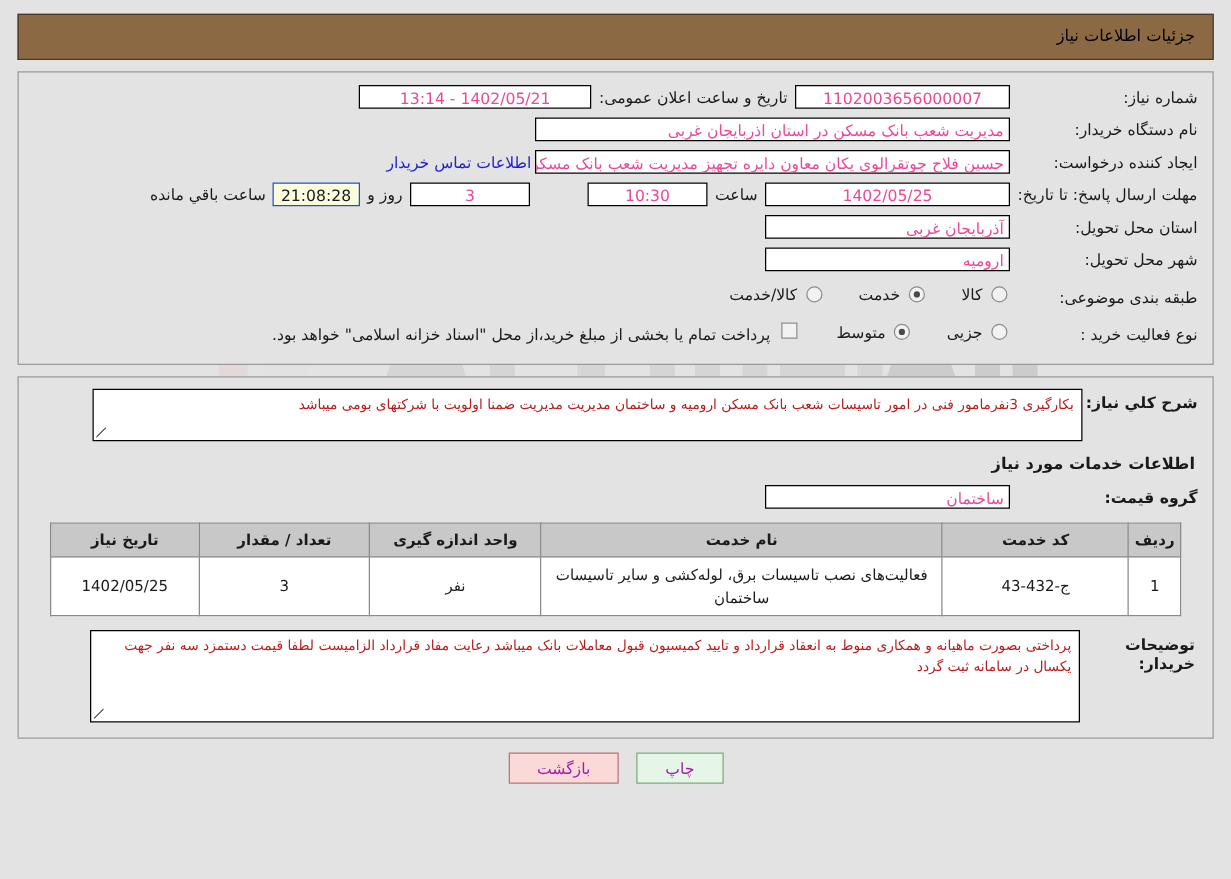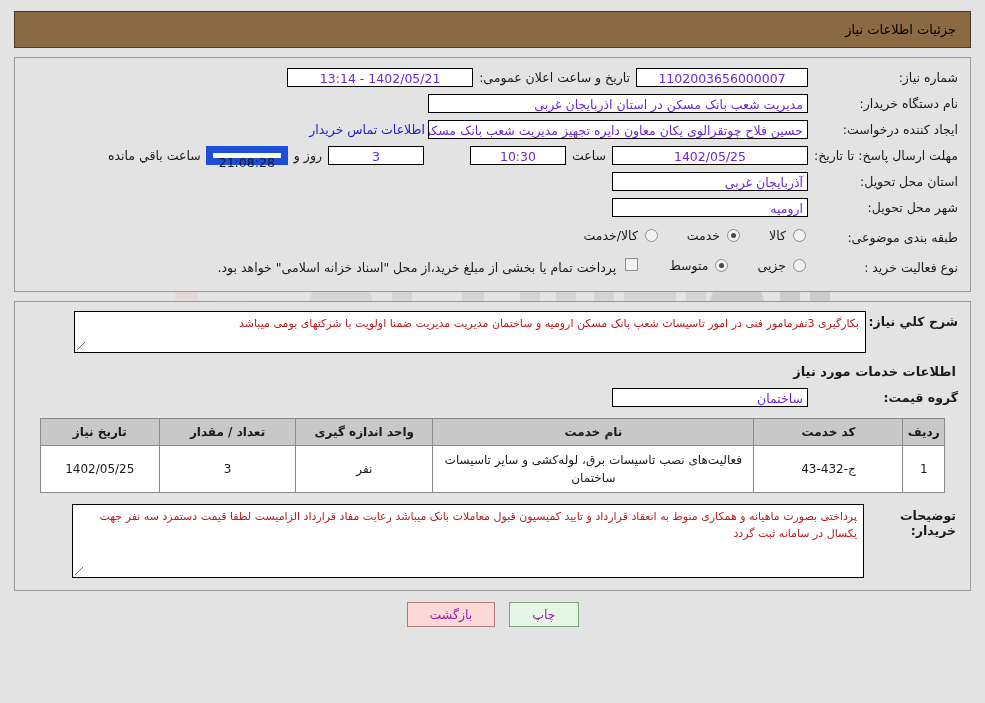--- a/index.html
+++ b/index.html
@@ -81,39 +81,39 @@
     background: #ffffff;
     border: 1px solid #000000;
     height: 19px;
     line-height: 19px;
     box-sizing: border-box;
     font-size: 12.5px;
     padding: 0 4px;
     text-align: center;
     overflow: hidden;
     white-space: nowrap;
-    color: #6d28d9;
+    color: #ec4899;
   }
   .fld.rt { text-align: right; }
   .fld.clipped { text-align: right; direction: rtl; }
   .inline-lbl {
     font-size: 12.5px;
     padding: 0 6px;
     line-height: 19px;
     white-space: nowrap;
   }
   .small-note {
     font-size: 12.5px;
     line-height: 19px;
     white-space: nowrap;
     padding-right: 5px;
   }
   .timer {
     background: #fbfbdd;
-    border: 7px solid #1d4ed8;
+    border: 1px solid #1d4ed8;
     height: 19px;
     line-height: 19px;
     box-sizing: border-box;
     font-size: 12.5px;
     padding: 0 6px;
     text-align: center;
     min-width: 66px;
   }
   .blue-link {
     color: #2222cc;

